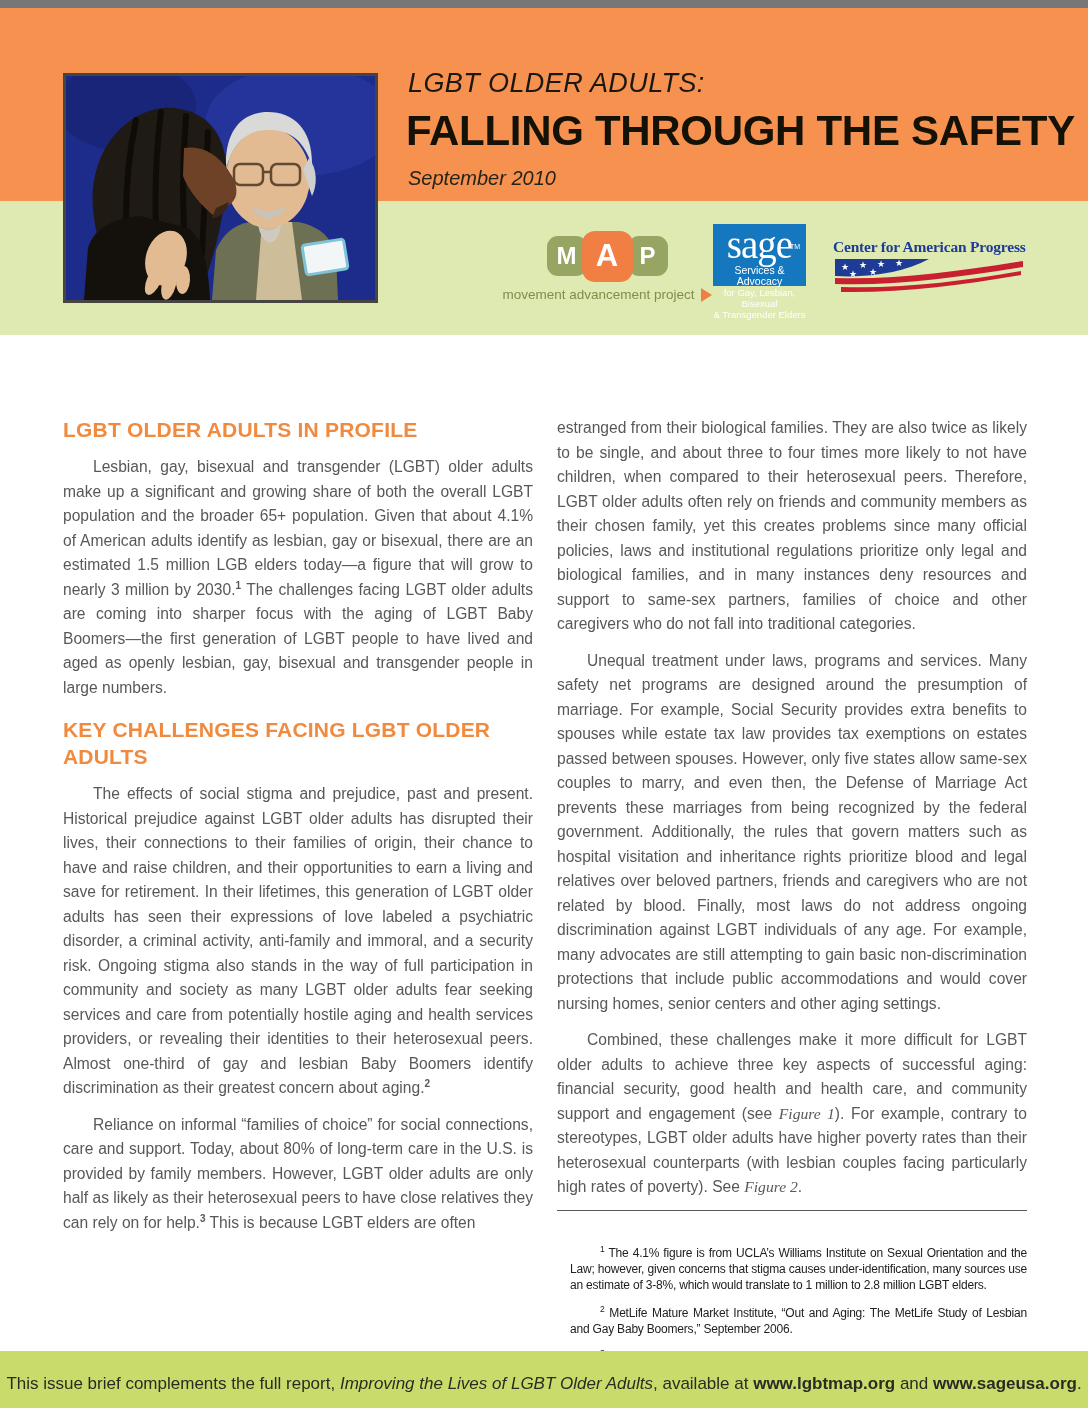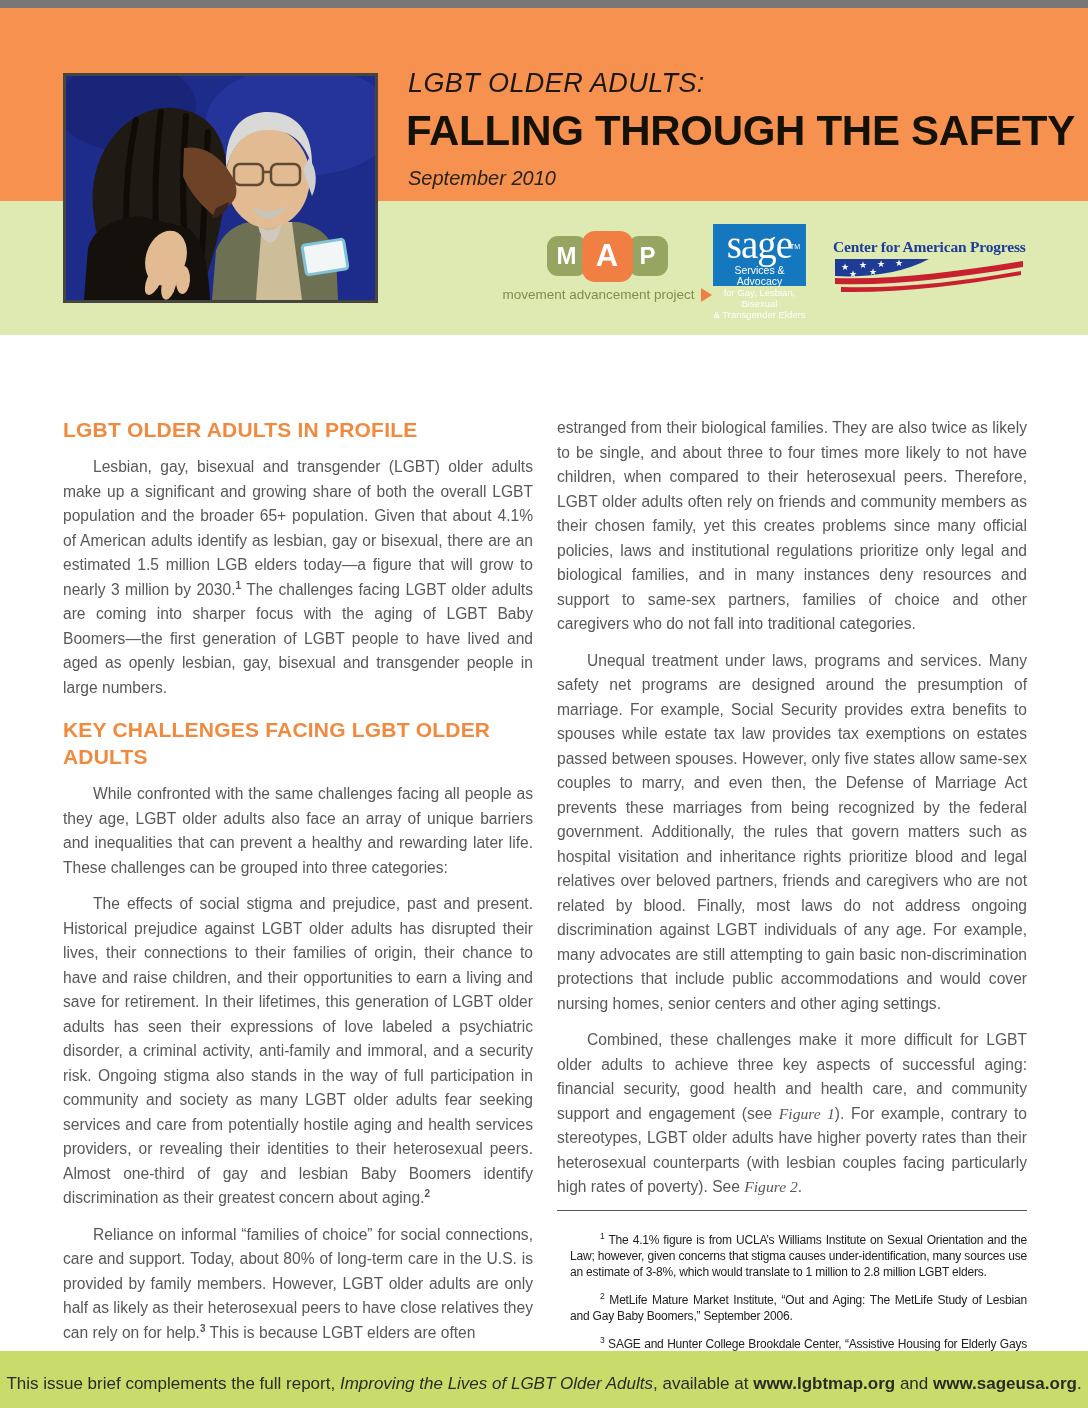--- a/index.html
+++ b/index.html
@@ -43,21 +43,21 @@
   .col-left  { left:63px; }
   .col-right { left:557px; }
   .section-h { color:#F08A3F; font-size:21px; line-height:27px; font-weight:bold; margin:0; text-align:left; letter-spacing:.2px; }
   .section-h.second { margin-top:16px; }
   .col p { margin:12px 0 0 0; text-indent:30px; }
   .col p.no-indent { margin-top:0; text-indent:0; }
   sup.fnref { font-weight:bold; font-size:10px; line-height:0; }
   .fig { font-family:"Liberation Serif", serif; font-style:italic; }
 
   
-  .footnotes { margin-top:10px; border-top:1px solid #57585a; padding-top:9px; font-size:12px; line-height:16px; color:#232022; letter-spacing:-.2px; }
+  .footnotes { margin-top:10px; border-top:1px solid #57585a; padding-top:22px; font-size:12px; line-height:16px; color:#232022; letter-spacing:-.2px; }
   .fn { margin:0 0 3px 0; padding-left:13px; text-indent:-13px; text-align:justify; }
   .fn sup { font-size:8.5px; line-height:0; }
 
   
   .footer-band { position:absolute; left:0; top:1343px; width:1088px; height:65px; background:#C9DC6B;
                  display:flex; align-items:center; justify-content:center; font-size:17px; color:#2b2b23; }
   .footer-band .it { font-style:italic; }
   .footer-band .bd { font-weight:bold; }
 </style>
 </head>
@@ -150,21 +150,20 @@
         <path d="M2,20 C62,22 122,14 190,3 L190,9 C122,20 62,28 2,26 Z" fill="#C8202F"></path>
         <path d="M8,29 C70,31 130,23 188,13 L188,17 C130,27 70,35 8,34 Z" fill="#C8202F"></path>
       </svg>
     </div>
   </div>
 
   <div class="col col-left">
     <h2 class="section-h">LGBT OLDER ADULTS IN PROFILE</h2>
     <p><span>Lesbian, gay, bisexual and transgender (LGBT) older adults make up a significant and growing share of both the overall LGBT population and the broader 65+ population. Given that about 4.1% of American adults identify as lesbian, gay or bisexual, there are an estimated 1.5 million LGB elders today—a figure that will grow to nearly 3 million by 2030.</span><sup class="fnref">1</sup><span> The challenges facing LGBT older adults are coming into sharper focus with the aging of LGBT Baby Boomers—the first generation of LGBT people to have lived and aged as openly lesbian, gay, bisexual and transgender people in large numbers.</span></p>
     <h2 class="section-h second">KEY CHALLENGES FACING LGBT OLDER ADULTS</h2>
-    <p>While confronted with the same challenges facing all people as they age, LGBT older adults also face an array of unique barriers and inequalities that can prevent a healthy and rewarding later life. These challenges can be grouped into three categories:</p>
     <p><span>The effects of social stigma and prejudice, past and present. Historical prejudice against LGBT older adults has disrupted their lives, their connections to their families of origin, their chance to have and raise children, and their opportunities to earn a living and save for retirement. In their lifetimes, this generation of LGBT older adults has seen their expressions of love labeled a psychiatric disorder, a criminal activity, anti-family and immoral, and a security risk. Ongoing stigma also stands in the way of full participation in community and society as many LGBT older adults fear seeking services and care from potentially hostile aging and health services providers, or revealing their identities to their heterosexual peers. Almost one-third of gay and lesbian Baby Boomers identify discrimination as their greatest concern about aging.</span><sup class="fnref">2</sup></p>
     <p><span>Reliance on informal “families of choice” for social connections, care and support. Today, about 80% of long-term care in the U.S. is provided by family members. However, LGBT older adults are only half as likely as their heterosexual peers to have close relatives they can rely on for help.</span><sup class="fnref">3</sup><span> This is because LGBT elders are often</span></p>
   </div>
 
   <div class="col col-right">
     <p class="no-indent">estranged from their biological families. They are also twice as likely to be single, and about three to four times more likely to not have children, when compared to their heterosexual peers. Therefore, LGBT older adults often rely on friends and community members as their chosen family, yet this creates problems since many official policies, laws and institutional regulations prioritize only legal and biological families, and in many instances deny resources and support to same-sex partners, families of choice and other caregivers who do not fall into traditional categories.</p>
     <p>Unequal treatment under laws, programs and services. Many safety net programs are designed around the presumption of marriage. For example, Social Security provides extra benefits to spouses while estate tax law provides tax exemptions on estates passed between spouses. However, only five states allow same-sex couples to marry, and even then, the Defense of Marriage Act prevents these marriages from being recognized by the federal government. Additionally, the rules that govern matters such as hospital visitation and inheritance rights prioritize blood and legal relatives over beloved partners, friends and caregivers who are not related by blood. Finally, most laws do not address ongoing discrimination against LGBT individuals of any age. For example, many advocates are still attempting to gain basic non-discrimination protections that include public accommodations and would cover nursing homes, senior centers and other aging settings.</p>
     <p><span>Combined, these challenges make it more difficult for LGBT older adults to achieve three key aspects of successful aging: financial security, good health and health care, and community support and engagement (see </span><span class="fig">Figure 1</span><span>). For example, contrary to stereotypes, LGBT older adults have higher poverty rates than their heterosexual counterparts (with lesbian couples facing particularly high rates of poverty). See </span><span class="fig">Figure 2</span><span>.</span></p>
 
     <div class="footnotes">

